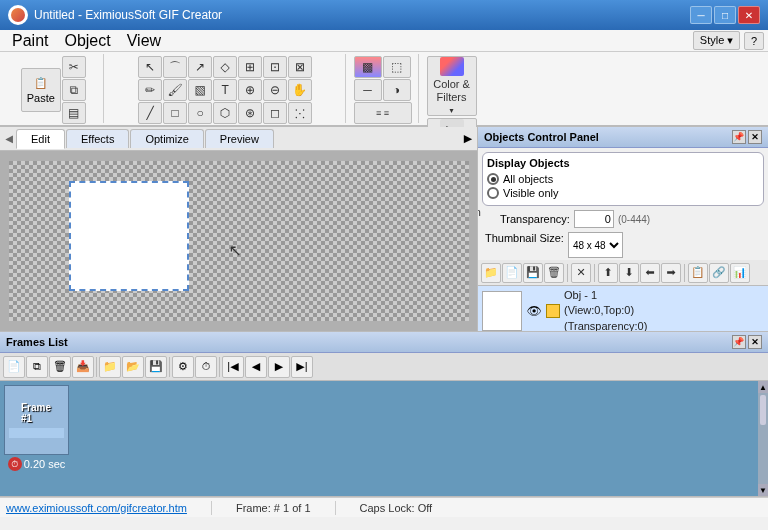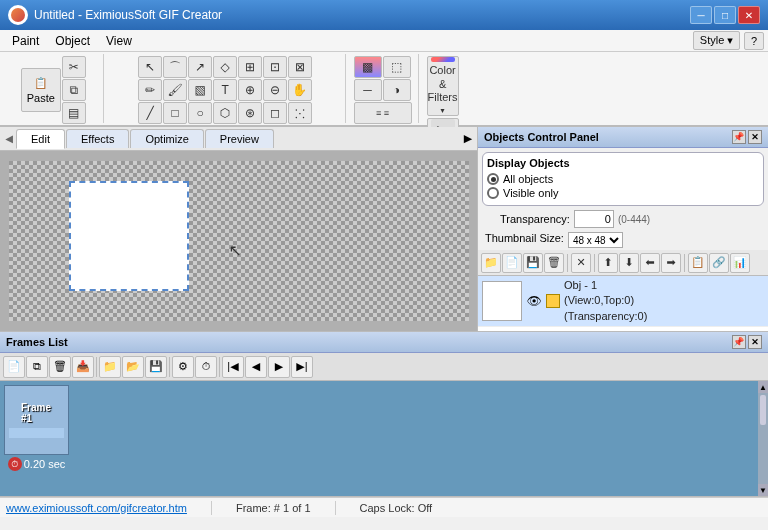--- a/index.html
+++ b/index.html
@@ -25,21 +25,21 @@
 
     
     .menu-bar {
       height: 22px;
       background: #f5f5f5;
       border-bottom: 1px solid #ccc;
       display: flex;
       align-items: center;
       padding: 0 4px;
     }
-    .menu-item { padding: 2px 8px; cursor: pointer; border-radius: 2px; font-size: 12px; }
+    .menu-item { padding: 2px 8px; cursor: pointer; border-radius: 2px; font-size: 16px; }
     .menu-style { margin-left: auto; display: flex; align-items: center; gap: 4px; }
     .style-btn { padding: 2px 6px; background: #e8e8e8; border: 1px solid #bbb; border-radius: 2px; cursor: pointer; font-size: 11px; }
 
     
     .toolbar {
       height: 75px;
       background: #f5f5f5;
       border-bottom: 2px solid #bbb;
       display: flex;
       align-items: stretch;
@@ -56,21 +56,21 @@
     }
     .toolbar-group:last-child { border-right: none; }
     .toolbar-group-label { font-size: 9px; color: #555; margin-top: 2px; text-align: center; white-space: nowrap; }
     .toolbar-buttons { display: flex; flex-wrap: wrap; gap: 1px; align-items: center; justify-content: center; flex: 1; }
     .tb-btn { width: 24px; height: 22px; background: #e8e8e8; border: 1px solid #bbb; border-radius: 2px; cursor: pointer; display: flex; align-items: center; justify-content: center; font-size: 12px; color: #333; }
     .paste-big { width: 40px; height: 44px; display: flex; flex-direction: column; align-items: center; justify-content: center; font-size: 10px; background: #e8e8e8; border: 1px solid #bbb; border-radius: 2px; cursor: pointer; gap: 2px; }
     .paste-side { display: flex; flex-direction: column; gap: 1px; }
     
     
     .right-grp { display: flex; gap: 2px; border: none; }
-    .big-tb-btn { width: 32px; height: 60px; background: #e8e8e8; border: 1px solid #bbb; border-radius: 2px; cursor: pointer; display: flex; flex-direction: column; align-items: center; justify-content: center; font-size: 9px; text-align: center; color: #333; gap: 2px; }
+    .big-tb-btn { width: 50px; height: 60px; background: #e8e8e8; border: 1px solid #bbb; border-radius: 2px; cursor: pointer; display: flex; flex-direction: column; align-items: center; justify-content: center; font-size: 9px; text-align: center; color: #333; gap: 2px; }
     .color-icon { width: 24px; height: 22px; background: linear-gradient(135deg, #f66 30%, #66f 70%); border-radius: 2px; }
     .anim-icon { width: 24px; height: 22px; background: #ddd; border-radius: 2px; display: flex; align-items: center; justify-content: center; font-size: 14px; }
     .help-icon { width: 24px; height: 22px; background: #dde8ff; border-radius: 50%; display: flex; align-items: center; justify-content: center; font-size: 14px; font-weight: bold; color: #3366cc; border: 2px solid #3366cc; }
 
     
     .main-area {
       display: flex;
       height: 205px;
       border-bottom: 1px solid #bbb;
     }
@@ -169,21 +169,21 @@
       font-size: 11px;
     }
     .num-input { width: 40px; height: 18px; border: 1px solid #aaa; text-align: right; padding-right: 2px; font-size: 11px; }
     .num-label { color: #666; font-size: 10px; }
     .thumb-row {
       display: flex;
       gap: 4px;
       padding: 2px 7px;
       font-size: 11px;
     }
-    .thumb-select { height: 16px; border: 1px solid #aaa; font-size: 10px; background: white; }
+    .thumb-select { height: 26px; border: 1px solid #aaa; font-size: 10px; background: white; }
     
     
     .obj-toolbar {
       display: flex;
       align-items: center;
       background: #e8e8e8;
       border-bottom: 1px solid #bbb;
       padding: 2px 3px;
       gap: 1px;
       min-height: 26px;

